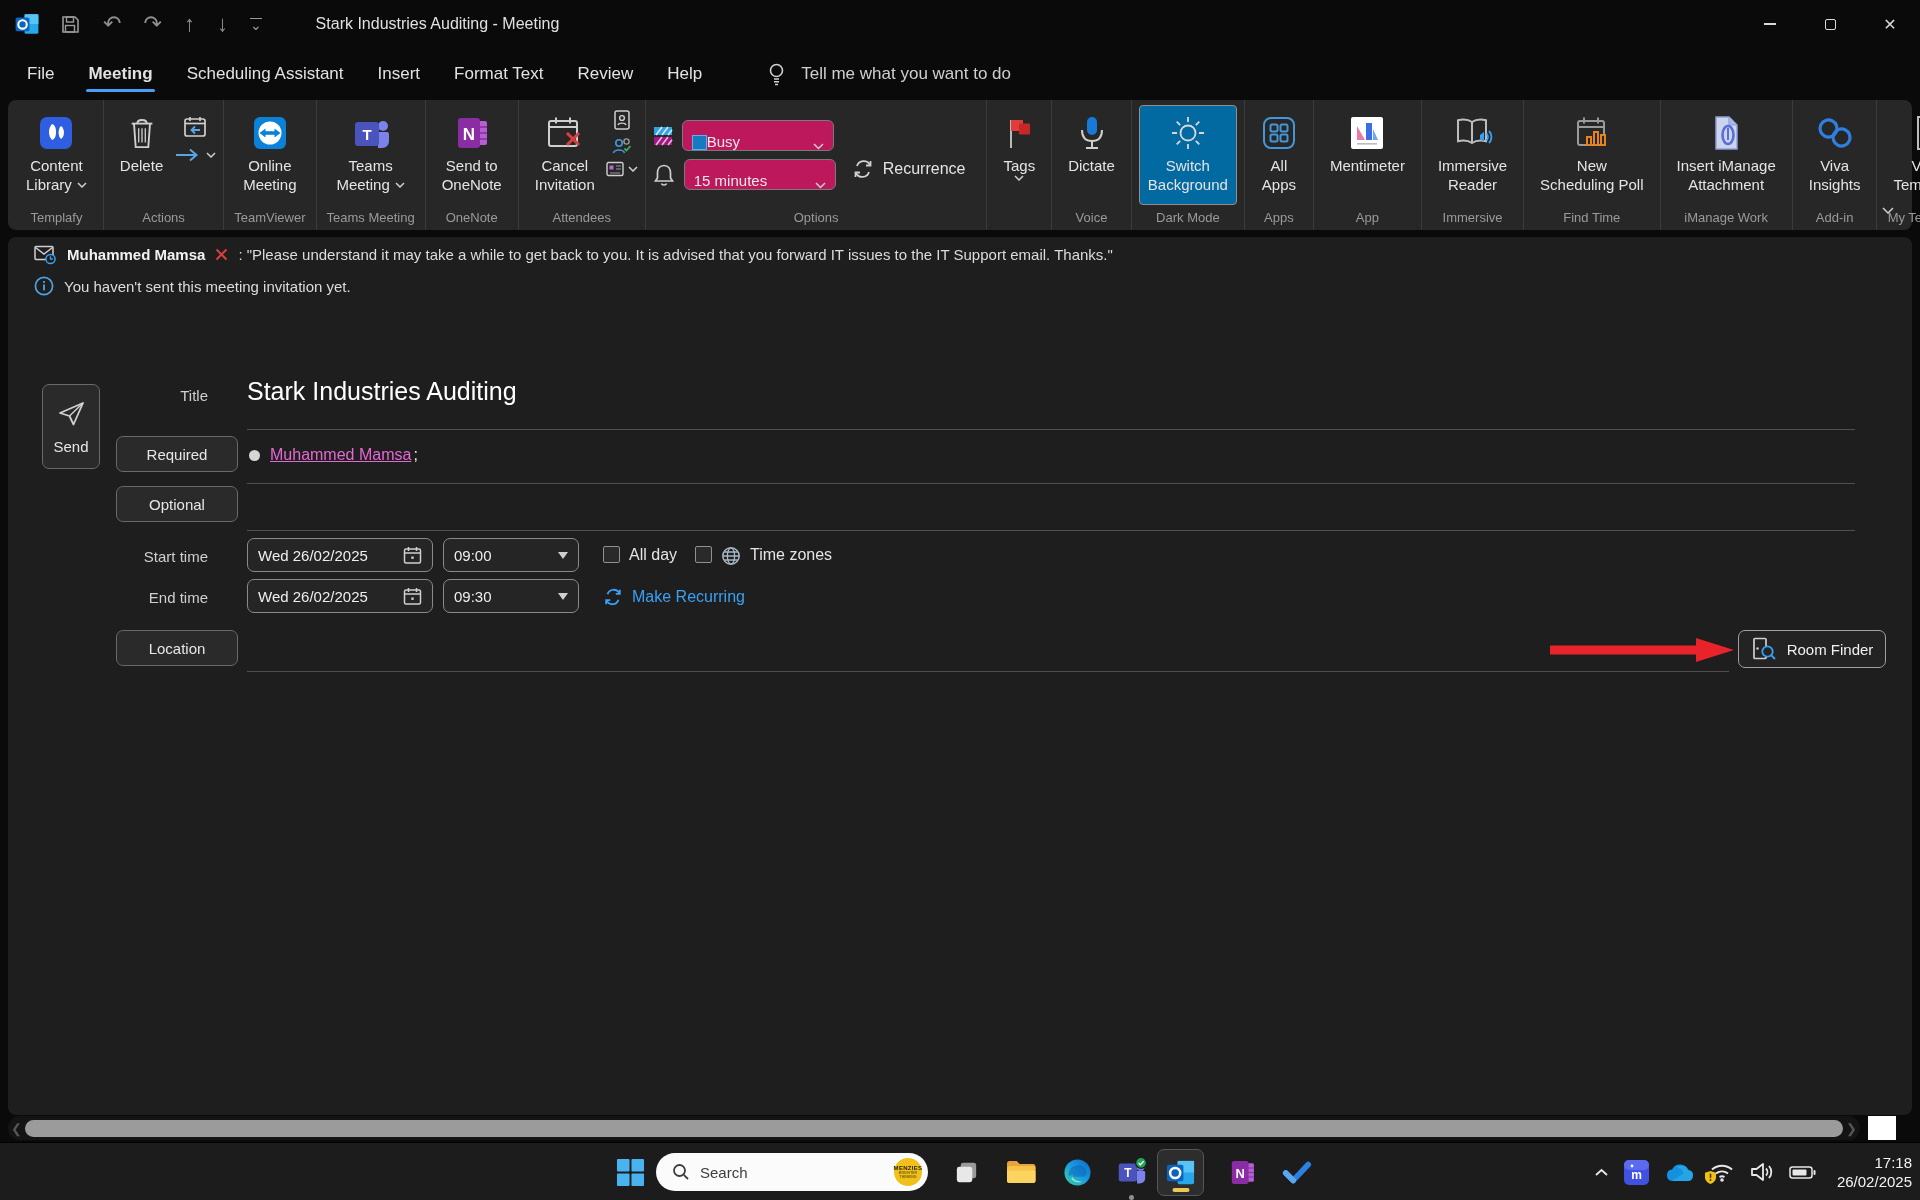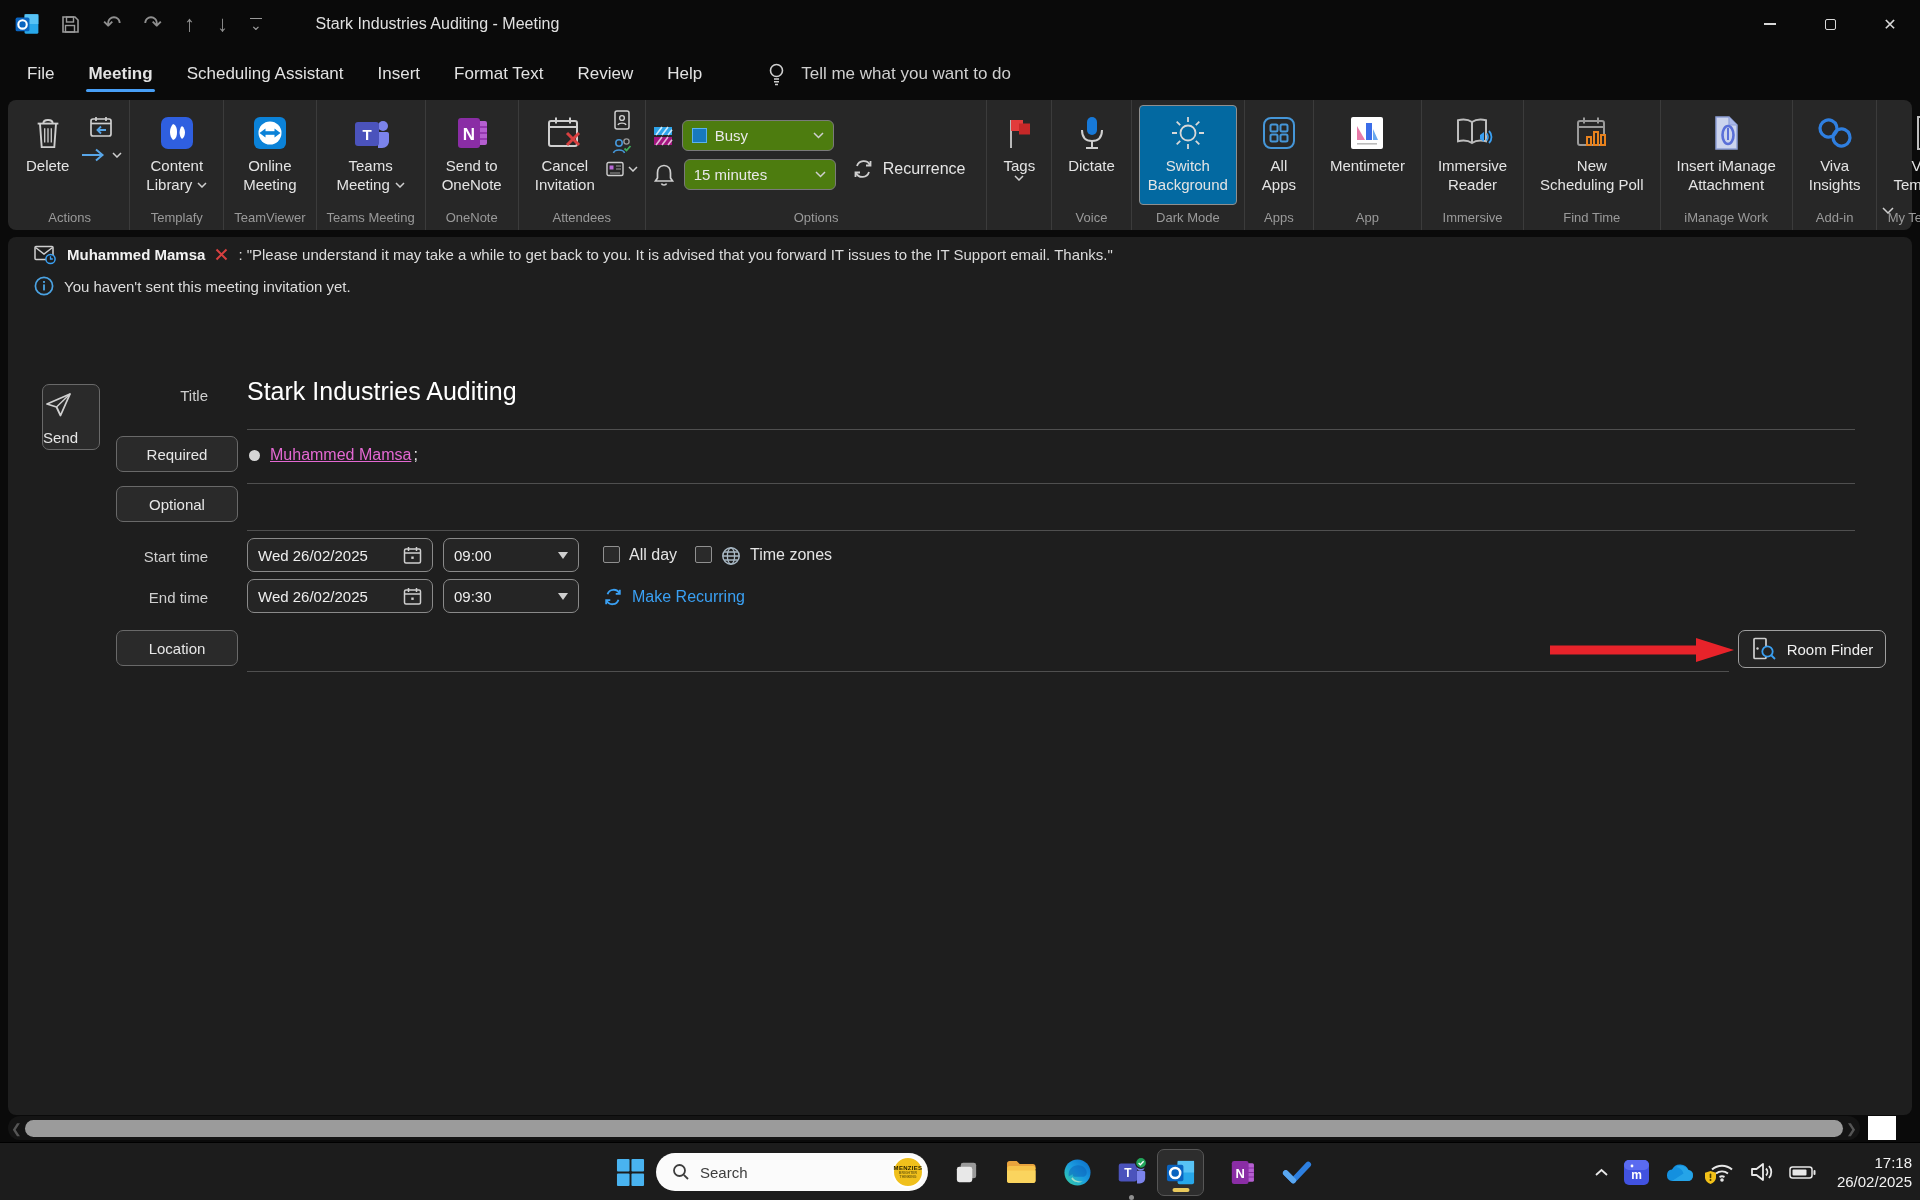--- a/index.html
+++ b/index.html
@@ -33,33 +33,33 @@
 .rgroup.last{border-right:none}
 .rg-c{flex:1;display:flex;justify-content:center;gap:2px}
 .rg-l{height:25px;display:flex;align-items:center;justify-content:center;color:#9a9a9a;font-size:13px;white-space:nowrap;padding:0 3px}
 .rbtn{display:flex;flex-direction:column;align-items:center;padding:4px 8px 0;border-radius:4px;border:1px solid transparent}
 .rbtn.sel{background:#0369a1;border-color:#8f8f8f}
 .ric{height:46px;display:flex;align-items:center;justify-content:center}
 .rl{font-size:15px;line-height:19px;color:#e4e4e4;white-space:nowrap;text-align:center;display:flex;align-items:center;gap:5px;justify-content:center}
 .minicol{display:flex;flex-direction:column;align-items:center;gap:9px;padding-top:10px}
 .optrows{display:flex;flex-direction:column;gap:8px;justify-content:center}
 .optrow{display:flex;align-items:center;gap:9px}
-.rsel{width:152px;height:31px;border:1px solid #7a7a7a;border-radius:6px;background:#4d7c0f;display:flex;align-items:center;padding:0 9px;gap:8px;font-size:15px;color:#e8e8e8}
+.rsel{width:152px;height:31px;border:1px solid #7a7a7a;border-radius:6px;background:#be185d;display:flex;align-items:flex-end;padding:0 9px;gap:0;font-size:15px;color:#e8e8e8}
 .rsel .sp{flex:1}
 .recur{display:flex;align-items:center;gap:9px;font-size:16px;color:#e4e4e4;padding:0 14px;align-self:center;margin-top:28px}
 .busy-sq{width:15px;height:15px;background:#1779be;border:1px solid #5ab1ef}
 .ribbon-collapse{position:absolute;right:18px;bottom:16px}
 
 
 .content{position:absolute;top:237px;left:8px;right:8px;height:878px;background:#1e1e1e;border-radius:8px}
 .notice{display:flex;align-items:center;gap:10px;padding:7px 0 4px 26px;font-size:15px;color:#dcdcdc;white-space:nowrap}
 .notice b{color:#f2f2f2}
 .nx{font-weight:bold}
 .form{position:relative}
-.sendbtn{position:absolute;left:34px;top:84px;width:58px;height:66px;background:#2a2a2a;border:1px solid #696969;border-radius:7px;display:flex;flex-direction:column;align-items:flex-start;justify-content:center;gap:10px;font-size:15px;color:#e6e6e6}
+.sendbtn{position:absolute;left:34px;top:84px;width:58px;height:85px;background:#2a2a2a;border:1px solid #696969;border-radius:7px;display:flex;flex-direction:column;align-items:center;justify-content:center;gap:10px;font-size:15px;color:#e6e6e6}
 .flabel{position:absolute;left:96px;width:104px;text-align:right;font-size:15px;color:#cfcfcf}
 .fbtn{position:absolute;left:108px;width:122px;height:36px;background:#2a2a2a;border:1px solid #696969;border-radius:7px;color:#e6e6e6;font-size:15px;display:flex;align-items:center;justify-content:center}
 .ftitle{position:absolute;left:239px;top:77px;font-size:25px;color:#ffffff}
 .fline{position:absolute;left:239px;border-bottom:1px solid #4f4f4f}
 .attline{position:absolute;left:241px;top:146px;display:flex;align-items:center;gap:10px;font-size:16px}
 .presence{width:11px;height:11px;border-radius:50%;background:#d6d6d6}
 .attlink{color:#e468d2;text-decoration:underline}
 .dfield{position:absolute;width:186px;height:34px;border:1px solid #8a8a8a;border-radius:7px;background:#252525;display:flex;align-items:center;padding:0 10px;font-size:15px;color:#eee}
 .dfield .sp{flex:1}
 .tfield{position:absolute;width:136px;height:34px;border:1px solid #8a8a8a;border-radius:7px;background:#252525;display:flex;align-items:center;padding:0 10px;font-size:15px;color:#eee}
@@ -148,20 +148,44 @@
     <span>Tell me what you want to do</span>
   </div>
 </div>
 
 <div class="ribbon">
 
   <div class="rgroup">
     <div class="rg-c">
       <div class="rbtn">
         <div class="ric">
+          <svg width="38" height="38" viewBox="0 0 38 38">
+              <rect x="3" y="3" width="32" height="32" rx="7" fill="#2f5fe0"></rect>
+              <path d="M15 10c3 1 4 4 4 8s-1 7-4 8c-2-2-3-5-3-8s1-6 3-8z" fill="#fff"></path>
+              <path d="M24 12c2 1.5 3 4 3 6.5s-1 5-3 6.5c-1.6-1.5-2.4-4-2.4-6.5s.8-5 2.4-6.5z" fill="#fff"></path>
+            </svg>
+        </div>
+        <span class="rl">
+            <span>Content</span>
+          </span>
+        <span class="rl">
+            <span>Library</span>
+          <svg class="chev" width="10" height="6" viewBox="0 0 10 6">
+              <path d="M1 1l4 4 4-4" fill="none" stroke="#cfcfcf" stroke-width="1.5"></path>
+            </svg>
+        </span>
+      </div>
+    </div>
+    <div class="rg-l">Templafy</div>
+  </div>
+
+  <div class="rgroup">
+    <div class="rg-c">
+      <div class="rbtn">
+        <div class="ric">
           <svg width="32" height="36" viewBox="0 0 34 36">
               <path d="M6 8h22" stroke="#cfcfcf" stroke-width="2"></path>
               <path d="M12 8c0-5 10-5 10 0" fill="none" stroke="#cfcfcf" stroke-width="2"></path>
               <path d="M8.5 8l1.8 25h13.4L25.5 8" fill="none" stroke="#cfcfcf" stroke-width="2"></path>
               <path d="M13.5 13v15M17 13v15M20.5 13v15" stroke="#cfcfcf" stroke-width="1.4"></path>
             </svg>
         </div>
         <span class="rl">
             <span>Delete</span>
           </span>
@@ -179,44 +203,20 @@
           <svg width="26" height="14" viewBox="0 0 26 14">
               <path d="M2 7h20M16 1.5L22.5 7 16 12.5" fill="none" stroke="#58a6e8" stroke-width="2"></path>
             </svg>
           <svg width="10" height="6" viewBox="0 0 10 6">
               <path d="M1 1l4 4 4-4" fill="none" stroke="#cfcfcf" stroke-width="1.5"></path>
             </svg>
         </span>
       </div>
     </div>
     <div class="rg-l">Actions</div>
-  </div>
-
-  <div class="rgroup">
-    <div class="rg-c">
-      <div class="rbtn">
-        <div class="ric">
-          <svg width="38" height="38" viewBox="0 0 38 38">
-              <rect x="3" y="3" width="32" height="32" rx="7" fill="#2f5fe0"></rect>
-              <path d="M15 10c3 1 4 4 4 8s-1 7-4 8c-2-2-3-5-3-8s1-6 3-8z" fill="#fff"></path>
-              <path d="M24 12c2 1.5 3 4 3 6.5s-1 5-3 6.5c-1.6-1.5-2.4-4-2.4-6.5s.8-5 2.4-6.5z" fill="#fff"></path>
-            </svg>
-        </div>
-        <span class="rl">
-            <span>Content</span>
-          </span>
-        <span class="rl">
-            <span>Library</span>
-          <svg class="chev" width="10" height="6" viewBox="0 0 10 6">
-              <path d="M1 1l4 4 4-4" fill="none" stroke="#cfcfcf" stroke-width="1.5"></path>
-            </svg>
-        </span>
-      </div>
-    </div>
-    <div class="rg-l">Templafy</div>
   </div>
 
   <div class="rgroup">
     <div class="rg-c">
       <div class="rbtn">
         <div class="ric">
           <svg width="38" height="38" viewBox="0 0 38 38">
               <rect x="3" y="3" width="32" height="32" rx="6" fill="#0b82d8"></rect>
               <circle cx="19" cy="19" r="11.5" fill="#fff"></circle>
               <path d="M8.5 19l6-4.5v9zM29.5 19l-6-4.5v9z" fill="#0b82d8"></path>

